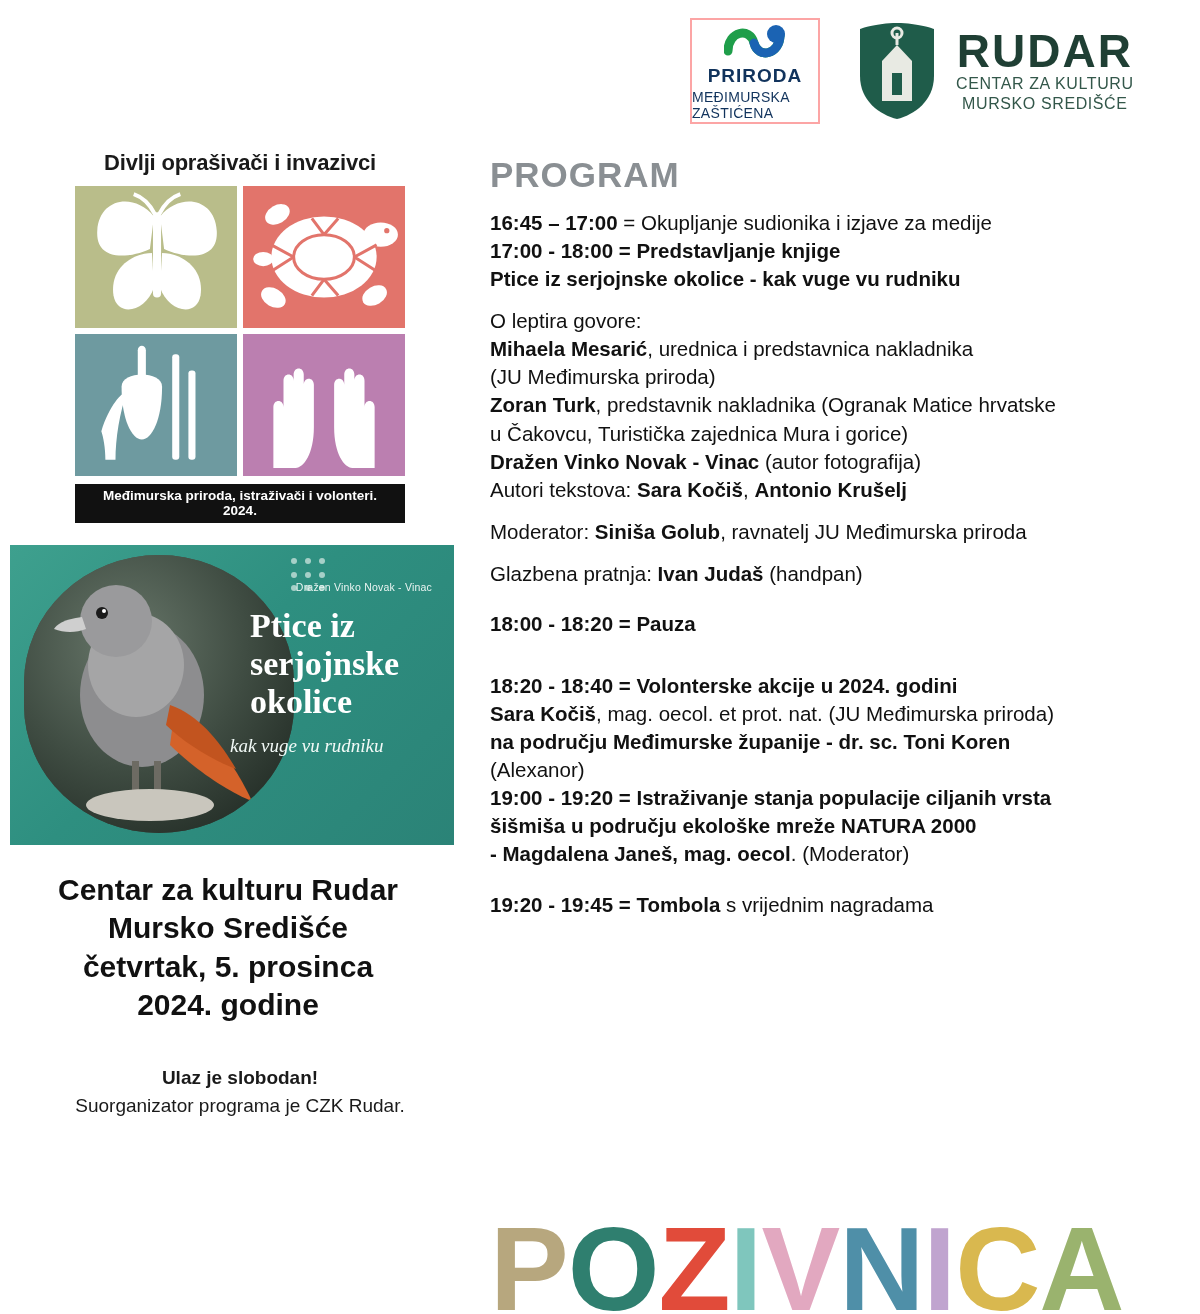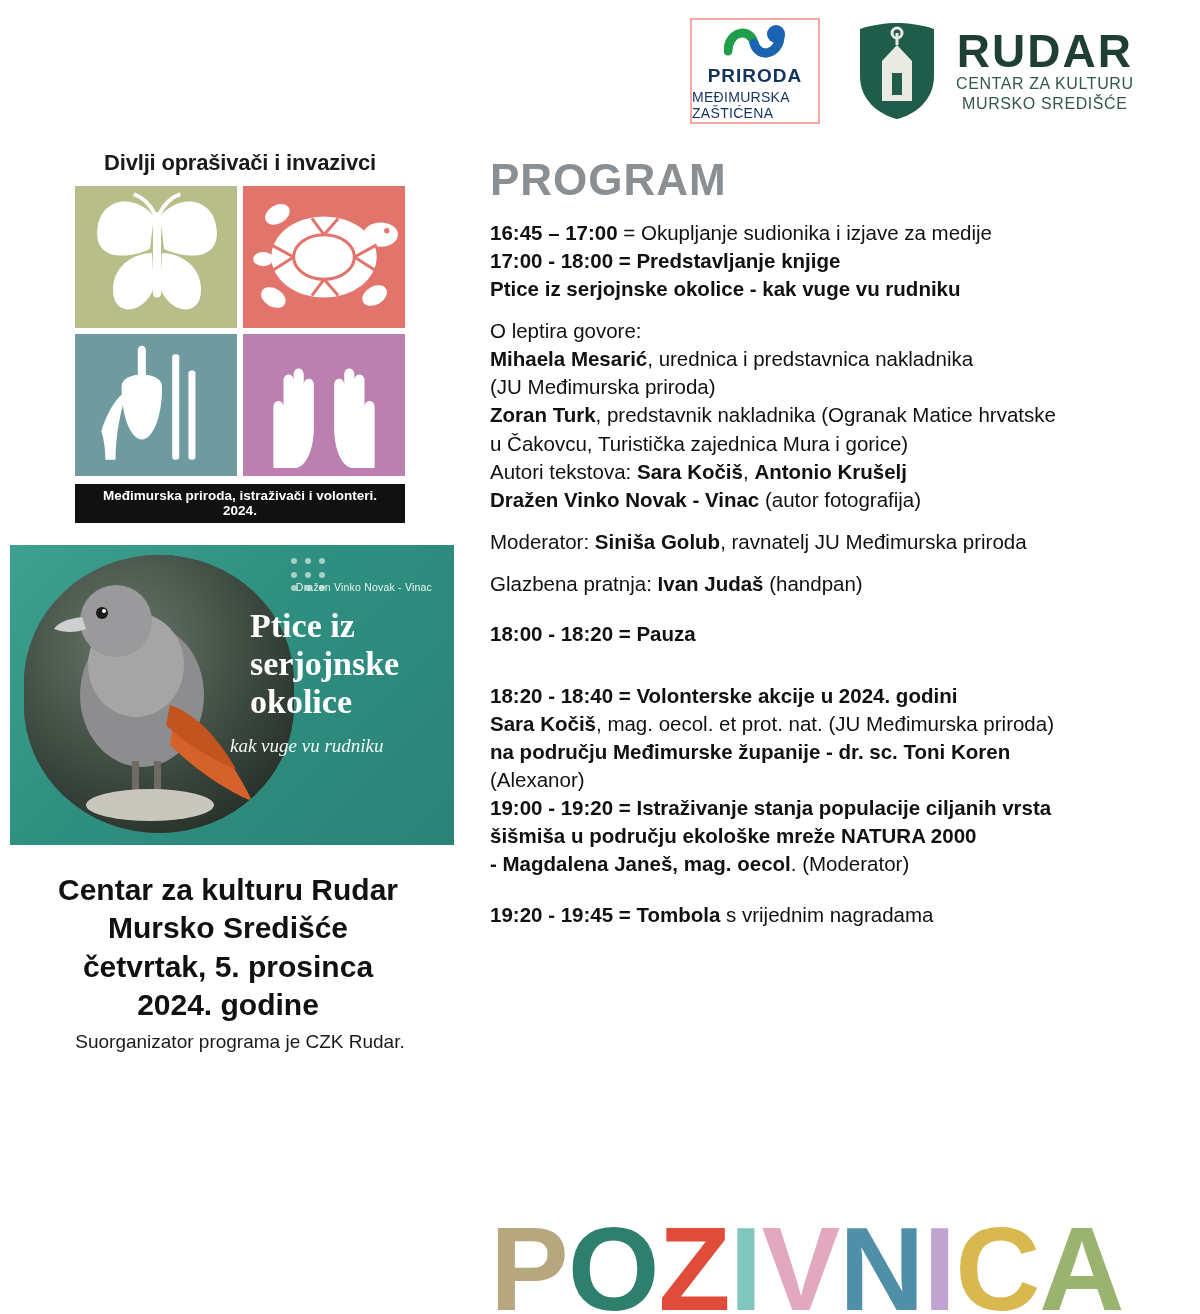--- a/index.html
+++ b/index.html
@@ -106,21 +106,21 @@
     font-size: 19px; font-weight: bold;
   }
   .coorg {
     margin-top: 6px; text-align: center;
     font-size: 19px;
   }
 
   
   .right-col { position: absolute; left: 490px; top: 155px; width: 680px; }
   .program-head {
-    font-size: 44px; font-weight: bold; letter-spacing: 1px;
+    font-size: 35px; font-weight: bold; letter-spacing: 1px;
     color: #8a8f93; margin-bottom: 14px;
   }
   .line { font-size: 20.5px; line-height: 1.37; color: #111; }
   .b { font-weight: bold; }
   .gap-s { height: 14px; }
   .gap-m { height: 22px; }
   .gap-l { height: 34px; }
 
   
   .pozivnica {
@@ -273,20 +273,21 @@
       <div class="cover-sub">kak vuge vu rudniku</div>
     </div>
 
     <div class="venue">
       <div>Centar za kulturu Rudar</div>
       <div>Mursko Središće</div>
       <div>četvrtak, 5. prosinca</div>
       <div>2024. godine</div>
     </div>
 
+    <div class="free-entry">Ulaz je slobodan!</div>
     <div class="coorg">Suorganizator programa je CZK Rudar.</div>
   </div>
 
   <div class="right-col">
     <div class="program-head">PROGRAM</div>
 
     <div class="line">
       <span class="b">16:45 – 17:00</span><span> = Okupljanje sudionika i izjave za medije</span>
     </div>
     <div class="line b">17:00 - 18:00 = Predstavljanje knjige</div>
@@ -297,24 +298,24 @@
     <div class="line">O leptira govore:</div>
     <div class="line">
       <span class="b">Mihaela Mesarić</span><span>, urednica i predstavnica nakladnika</span>
     </div>
     <div class="line">(JU Međimurska priroda)</div>
     <div class="line">
       <span class="b">Zoran Turk</span><span>, predstavnik nakladnika (Ogranak Matice hrvatske</span>
     </div>
     <div class="line">u Čakovcu, Turistička zajednica Mura i gorice)</div>
     <div class="line">
+      <span class="b">Dražen Vinko Novak - Vinac</span><span> (autor fotografija)</span>
+    </div>
+    <div class="line">
       <span>Autori tekstova: </span><span class="b">Sara Kočiš</span><span>, </span><span class="b">Antonio Krušelj</span>
-    </div>
-    <div class="line">
-      <span class="b">Dražen Vinko Novak - Vinac</span><span> (autor fotografija)</span>
     </div>
 
     <div class="gap-s"></div>
 
     <div class="line">
       <span>Moderator: </span><span class="b">Siniša Golub</span><span>, ravnatelj JU Međimurska priroda</span>
     </div>
 
     <div class="gap-s"></div>
 

